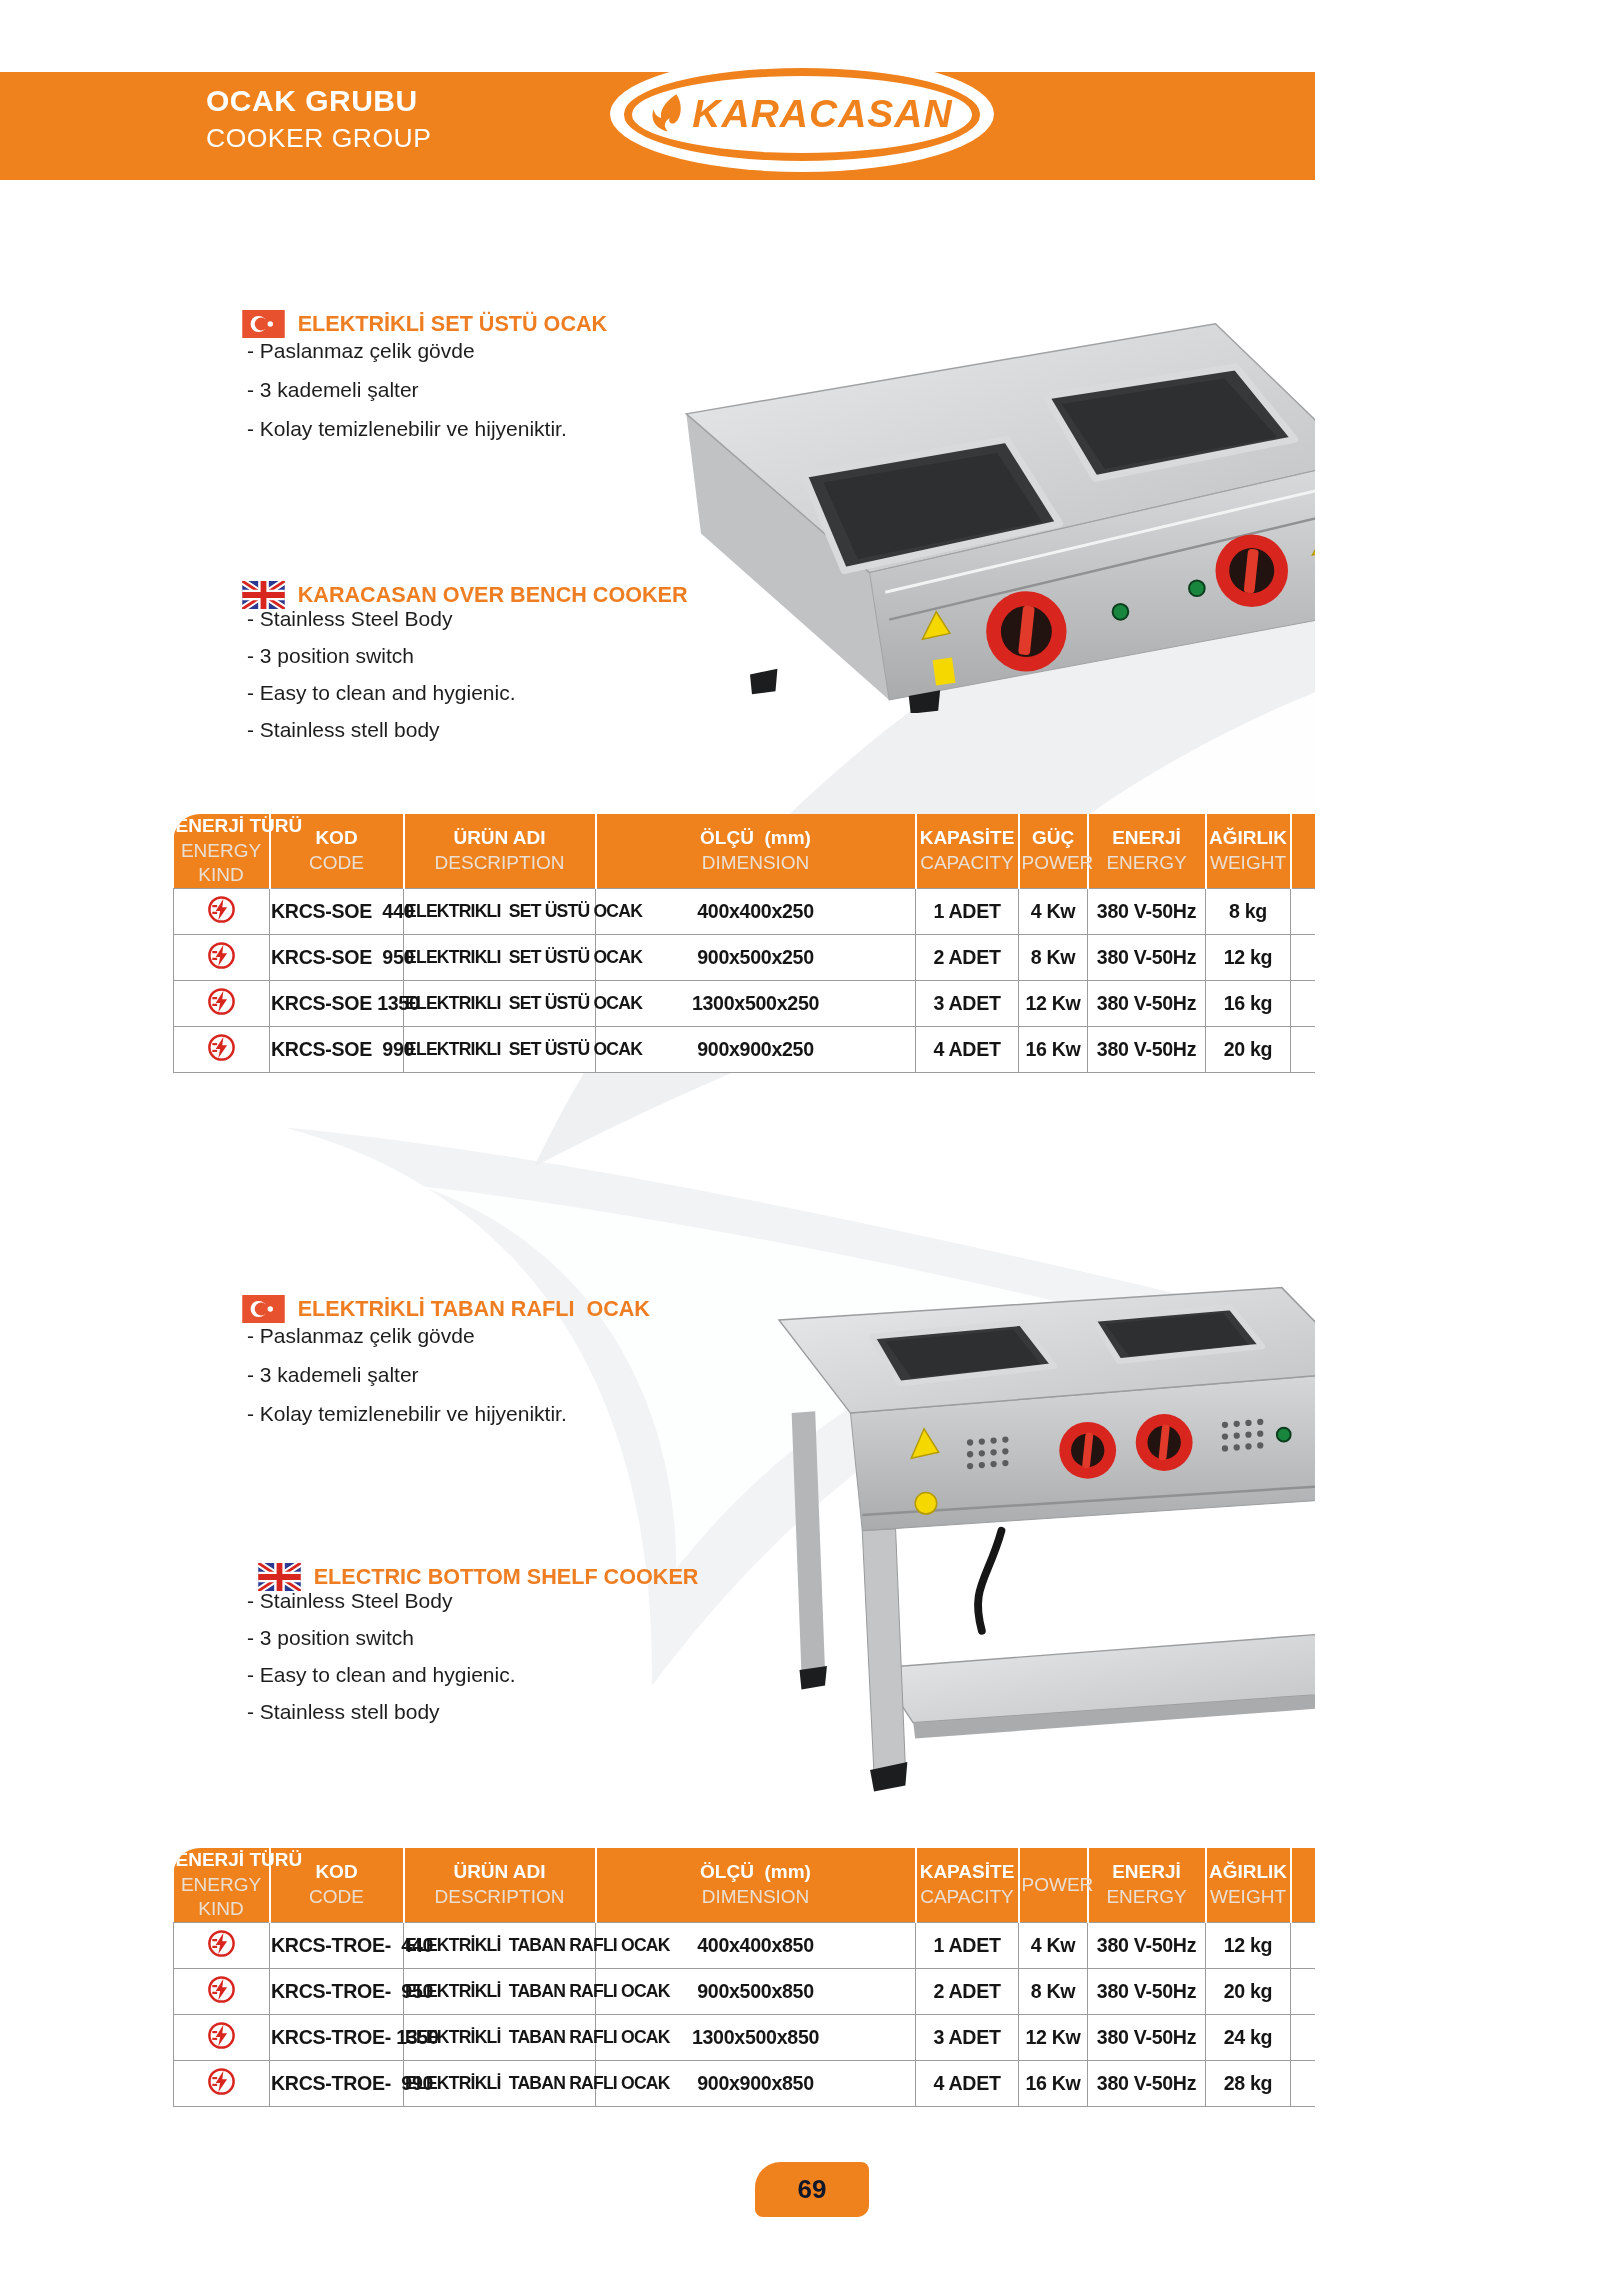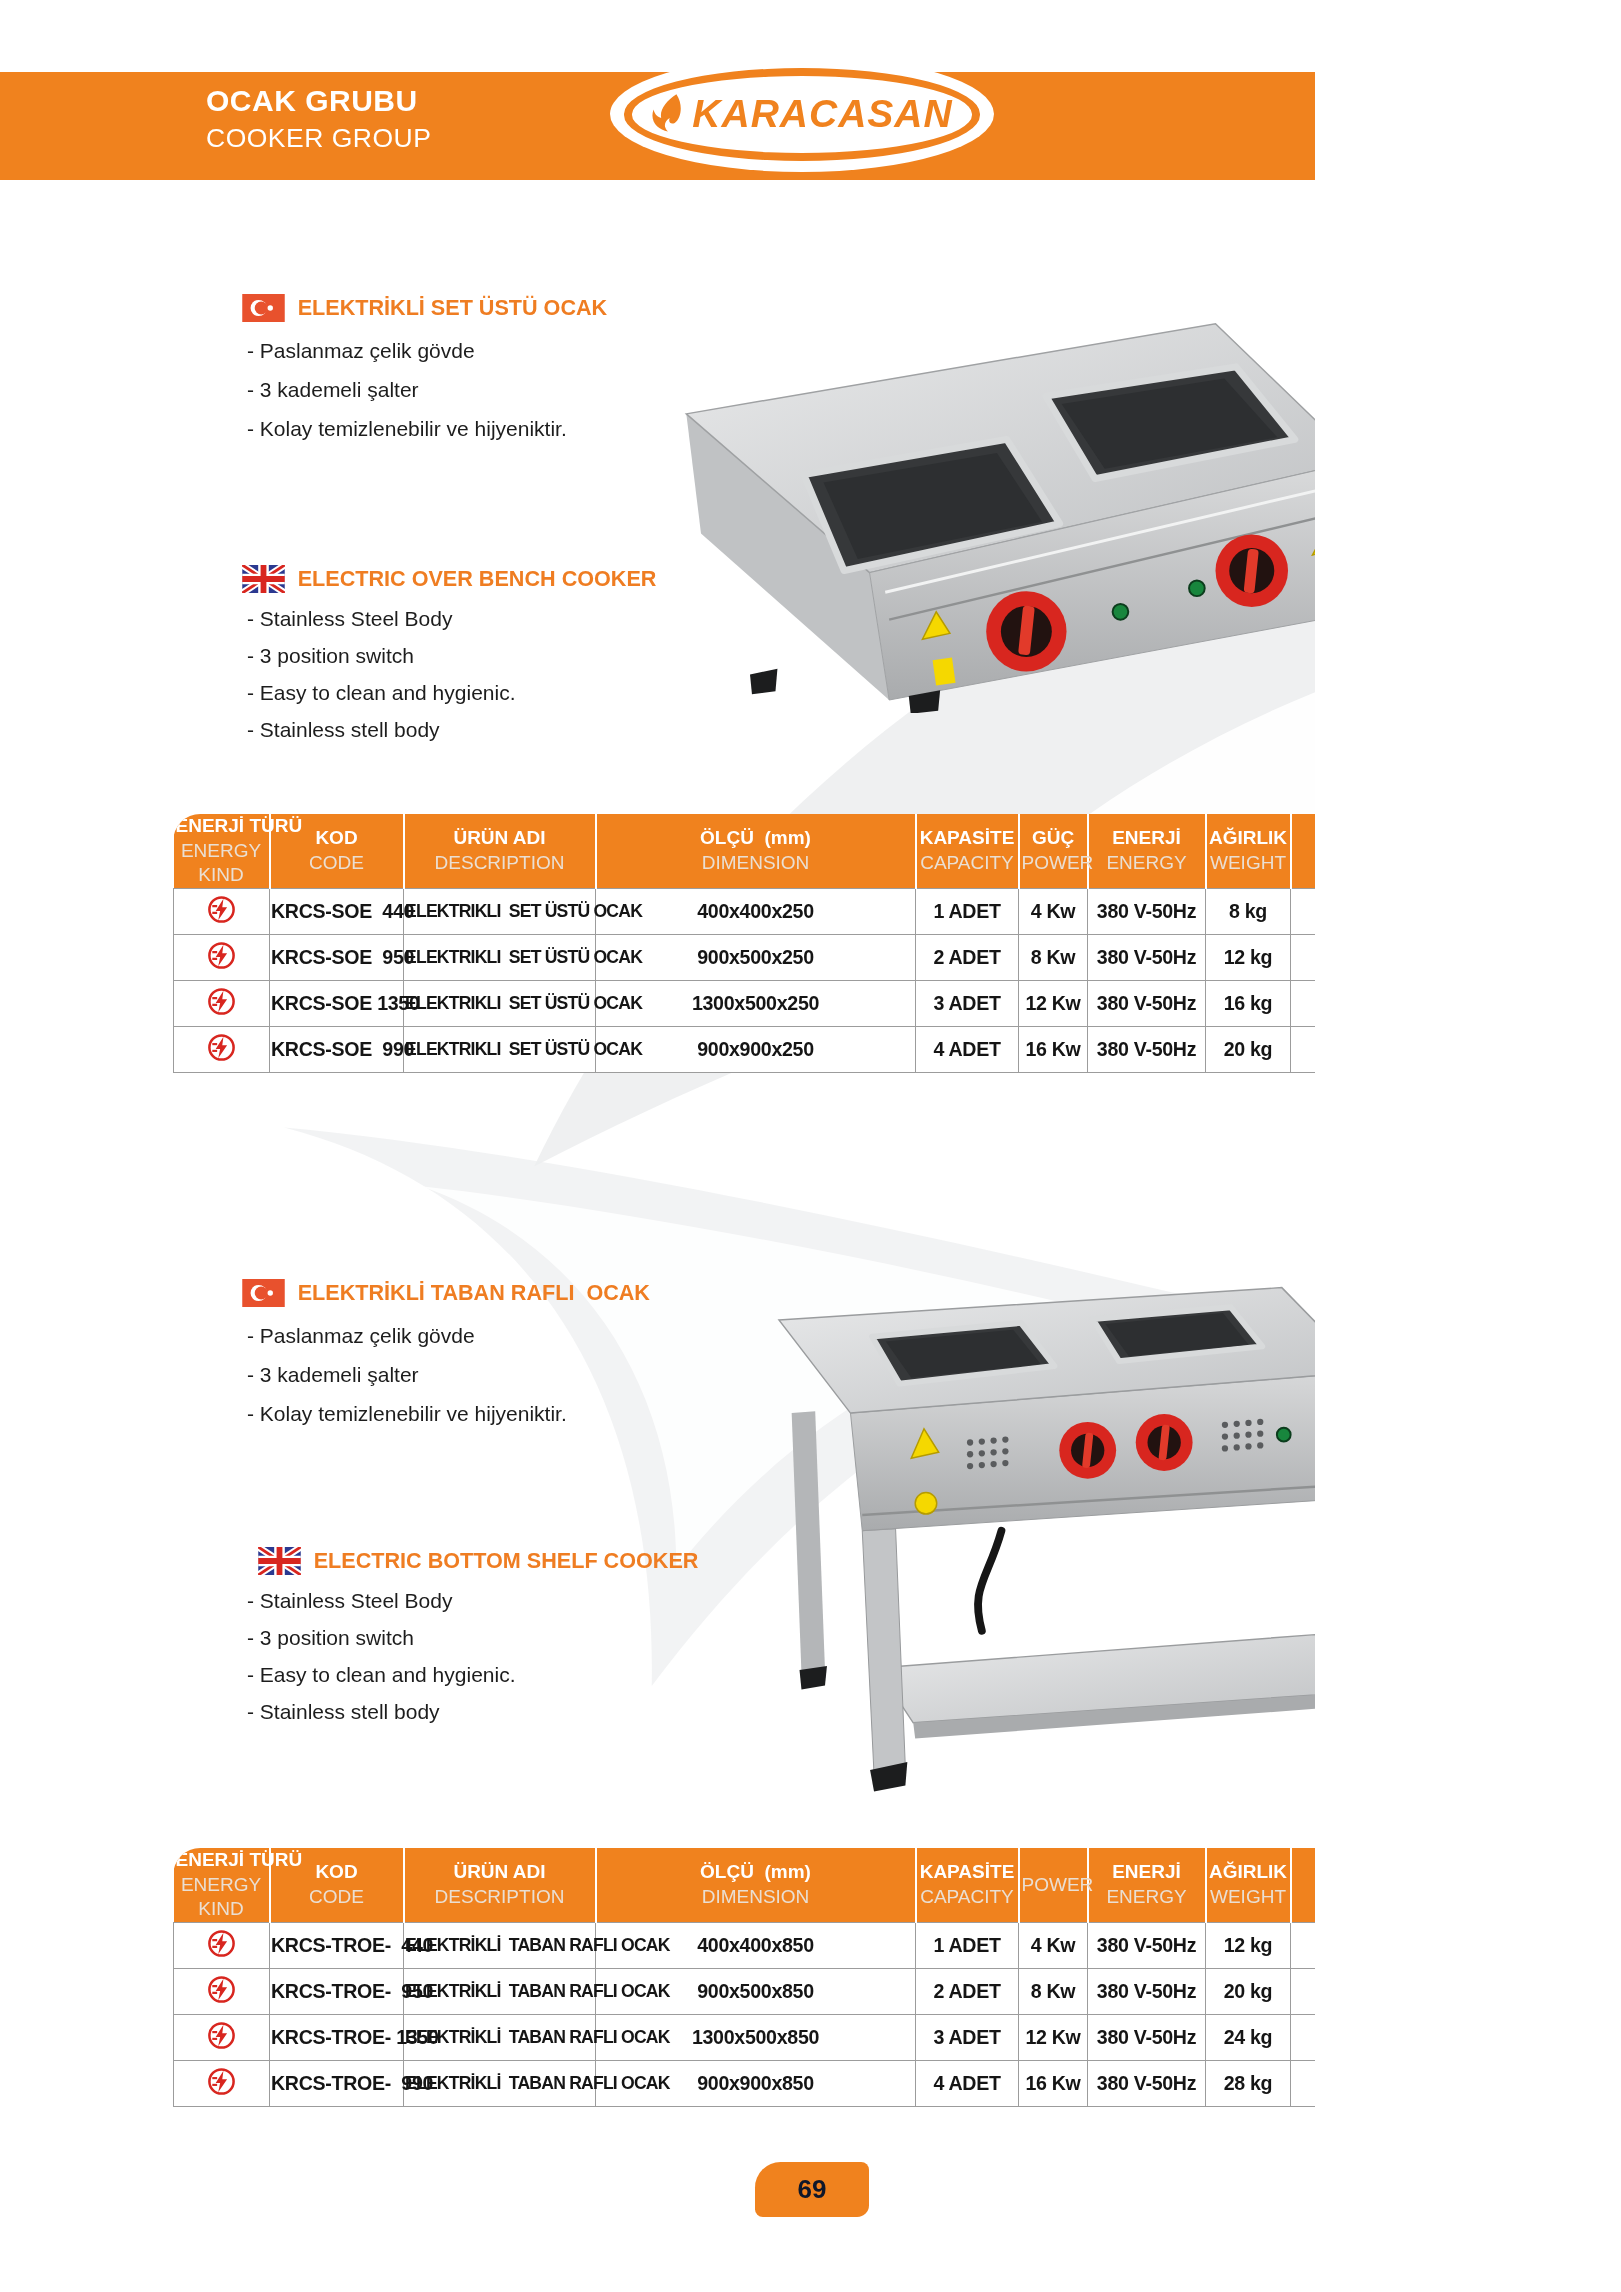--- a/index.html
+++ b/index.html
@@ -12,21 +12,21 @@
   .band-t1{position:absolute;left:206px;top:11.8px;font-size:30px;font-weight:700;color:#fff;letter-spacing:0.5px;}
   .band-t2{position:absolute;left:206px;top:51px;font-size:26.5px;font-weight:400;color:#fff;letter-spacing:0.5px;}
   .logo{position:absolute;left:610px;top:-15.7px;width:384px;height:116px;background:#fff;border-radius:50%;
         display:flex;align-items:center;justify-content:center;}
   .logo-ring{position:absolute;left:13.7px;top:11.8px;right:13.7px;bottom:11.8px;border:8.8px solid #F0821E;border-radius:50%;}
   .logo-inner{position:relative;display:flex;align-items:center;gap:2px;text-align:right;}
   .brand{color:#F0821E;font-size:39px;font-weight:700;font-style:italic;letter-spacing:1px;}
   .ce{position:absolute;right:178px;top:21.6px;color:#fff;font-size:45px;font-weight:400;letter-spacing:7.8px;}
 
   
-  .sec-title{position:absolute;display:flex;align-items:center;gap:12.7px;z-index:2;}
+  .sec-title{position:absolute;display:flex;align-items:center;gap:12.7px;z-index:2;margin-top:16px;}
   .sec-title .ttl{color:#EF7D22;font-weight:700;font-size:21.6px;white-space:pre;letter-spacing:0;}
   .flag{flex:0 0 auto;display:block;}
   .bullets{position:absolute;font-size:21px;color:#1d1d1d;z-index:2;}
   .bullets div{line-height:39px;white-space:pre;}
   .bullets.en div{line-height:37px;}
 
   
   .tbl-wrap{position:absolute;border-radius:27.4px 0 27.4px 0;overflow:hidden;z-index:2;background:transparent;}
   table.spec{border-collapse:collapse;table-layout:fixed;width:1210px;background:#fff;}
   table.spec th{background:#F0821E;border-right:2.5px solid #fff;vertical-align:middle;height:69px;padding:0 2px;}
@@ -90,21 +90,21 @@
   </div>
 
   <div class="sec-title" style="left:242px;top:565px;">
     <svg class="flag" width="43" height="28" viewBox="0 0 44 29">
       <rect width="44" height="29" fill="#2B3990"></rect>
       <path d="M0,0 L44,29 M44,0 L0,29" stroke="#fff" stroke-width="7"></path>
       <path d="M0,0 L44,29 M44,0 L0,29" stroke="#D8261F" stroke-width="3"></path>
       <path d="M22,0 V29 M0,14.5 H44" stroke="#fff" stroke-width="11"></path>
       <path d="M22,0 V29 M0,14.5 H44" stroke="#D8261F" stroke-width="6"></path>
     </svg>
-    <span class="ttl">ELECTRIC OVER BENCH COOKER</span>
+    <span class="ttl">KARACASAN OVER BENCH COOKER</span>
   </div>
   <div class="bullets en" style="left:247px;top:600px;">
     <div>- Stainless Steel Body</div>
     <div>- 3 position switch</div>
     <div>- Easy to clean and hygienic.</div>
     <div>- Stainless stell body</div>
   </div>
 
   <div class="img-abs" style="left:603px;top:247px;">
     <svg width="784" height="466" viewBox="0 0 800 475">

